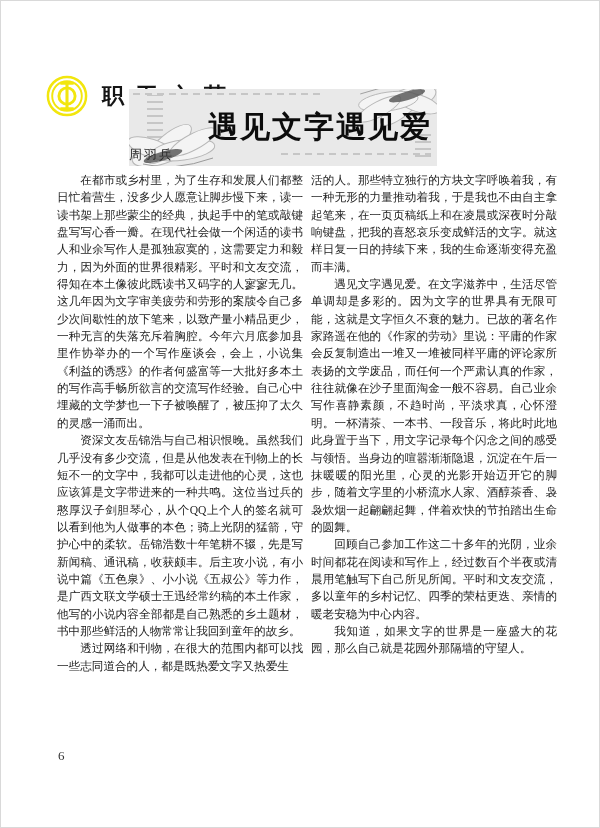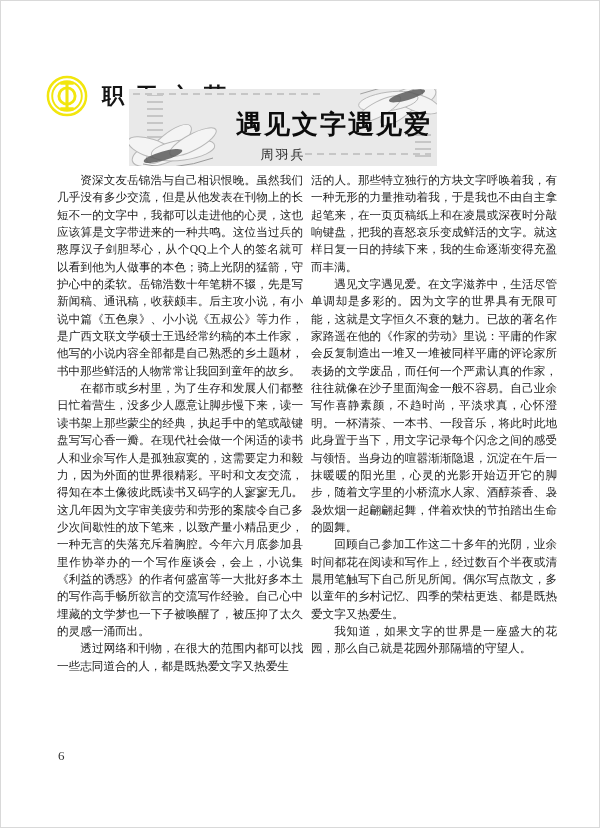--- a/index.html
+++ b/index.html
@@ -25,24 +25,24 @@
   .flower.tr{right:-8px;top:-10px;width:104px;height:58px;transform:scale(-1,-1);}
   .dash-row{position:absolute;height:2px;background:repeating-linear-gradient(90deg,#c6c6c6 0 7px,transparent 7px 12px);}
   .dash-row.top{left:4px;top:4px;width:190px;}
   .dash-row.mid{right:6px;top:64px;width:150px;}
   .dash-col{position:absolute;width:16px;background:repeating-linear-gradient(0deg,#c6c6c6 0 2px,transparent 2px 7px);}
   .dash-col.left{left:18px;top:6px;height:64px;}
   .dash-col.right{right:6px;top:44px;height:24px;}
   .banner-title{
     position:absolute;right:5px;top:18px;width:100%;text-align:right;
     font-family:Liberation Mono, monospace;font-weight:800;
-    font-size:26px;letter-spacing:2px;color:#0c0c0c;white-space:nowrap;
+    font-size:30px;letter-spacing:2px;color:#0c0c0c;white-space:nowrap;
   }
   .banner-author{
-    position:absolute;left:0;top:57px;width:100%;text-align:center;
+    position:absolute;left:0;top:57px;width:100%;
     font-size:13px;color:#2b2b2b;letter-spacing:2px;
   }
   
   .article{
     position:absolute;left:56px;top:171px;width:500px;
     display:flex;gap:8px;
   }
   .col{width:246px;flex:0 0 auto;}
   .col p{
     margin:0;text-indent:2em;text-align:justify;
@@ -102,28 +102,28 @@
       <ellipse cx="40" cy="44" rx="20" ry="4.5" transform="rotate(-16 40 44)" fill="#5a5a5a" opacity="0.85"></ellipse>
       <path d="M20 52 q30 8 70 -6" fill="none" stroke="#9a9a9a" stroke-width="1"></path>
     </svg>
 
     <div class="banner-title">遇见文字遇见爱</div>
     <div class="banner-author">周羽兵</div>
   </div>
 
   <div class="article">
     <div class="col">
+      <p>在都市或乡村里，为了生存和发展人们都整日忙着营生，没多少人愿意让脚步慢下来，读一读书架上那些蒙尘的经典，执起手中的笔或敲键盘写写心香一瓣。在现代社会做一个闲适的读书人和业余写作人是孤独寂寞的，这需要定力和毅力，因为外面的世界很精彩。平时和文友交流，得知在本土像彼此既读书又码字的人寥寥无几。这几年因为文字审美疲劳和劳形的案牍令自己多少次间歇性的放下笔来，以致产量小精品更少，一种无言的失落充斥着胸腔。今年六月底参加县里作协举办的一个写作座谈会，会上，小说集《利益的诱惑》的作者何盛富等一大批好多本土的写作高手畅所欲言的交流写作经验。自己心中埋藏的文学梦也一下子被唤醒了，被压抑了太久的灵感一涌而出。</p>
       <p>资深文友岳锦浩与自己相识恨晚。虽然我们几乎没有多少交流，但是从他发表在刊物上的长短不一的文字中，我都可以走进他的心灵，这也应该算是文字带进来的一种共鸣。这位当过兵的憨厚汉子剑胆琴心，从个QQ上个人的签名就可以看到他为人做事的本色；骑上光阴的猛箭，守护心中的柔软。岳锦浩数十年笔耕不辍，先是写新闻稿、通讯稿，收获颇丰。后主攻小说，有小说中篇《五色泉》、小小说《五叔公》等力作，是广西文联文学硕士王迅经常约稿的本土作家，他写的小说内容全部都是自己熟悉的乡土题材，书中那些鲜活的人物常常让我回到童年的故乡。</p>
-      <p>在都市或乡村里，为了生存和发展人们都整日忙着营生，没多少人愿意让脚步慢下来，读一读书架上那些蒙尘的经典，执起手中的笔或敲键盘写写心香一瓣。在现代社会做一个闲适的读书人和业余写作人是孤独寂寞的，这需要定力和毅力，因为外面的世界很精彩。平时和文友交流，得知在本土像彼此既读书又码字的人寥寥无几。这几年因为文字审美疲劳和劳形的案牍令自己多少次间歇性的放下笔来，以致产量小精品更少，一种无言的失落充斥着胸腔。今年六月底参加县里作协举办的一个写作座谈会，会上，小说集《利益的诱惑》的作者何盛富等一大批好多本土的写作高手畅所欲言的交流写作经验。自己心中埋藏的文学梦也一下子被唤醒了，被压抑了太久的灵感一涌而出。</p>
       <p>透过网络和刊物，在很大的范围内都可以找一些志同道合的人，都是既热爱文字又热爱生</p>
     </div>
     <div class="col">
       <p class="cont">活的人。那些特立独行的方块文字呼唤着我，有一种无形的力量推动着我，于是我也不由自主拿起笔来，在一页页稿纸上和在凌晨或深夜时分敲响键盘，把我的喜怒哀乐变成鲜活的文字。就这样日复一日的持续下来，我的生命逐渐变得充盈而丰满。</p>
       <p>遇见文字遇见爱。在文字滋养中，生活尽管单调却是多彩的。因为文字的世界具有无限可能，这就是文字恒久不衰的魅力。已故的著名作家路遥在他的《作家的劳动》里说：平庸的作家会反复制造出一堆又一堆被同样平庸的评论家所表扬的文学废品，而任何一个严肃认真的作家，往往就像在沙子里面淘金一般不容易。自己业余写作喜静素颜，不趋时尚，平淡求真，心怀澄明。一杯清茶、一本书、一段音乐，将此时此地此身置于当下，用文字记录每个闪念之间的感受与领悟。当身边的喧嚣渐渐隐退，沉淀在午后一抹暖暖的阳光里，心灵的光影开始迈开它的脚步，随着文字里的小桥流水人家、酒醇茶香、袅袅炊烟一起翩翩起舞，伴着欢快的节拍踏出生命的圆舞。</p>
-      <p>回顾自己参加工作这二十多年的光阴，业余时间都花在阅读和写作上，经过数百个半夜或清晨用笔触写下自己所见所闻。偶尔写点散文，多以童年的乡村记忆、四季的荣枯更迭、都是既热爱文字又热爱生。</p>
+      <p>回顾自己参加工作这二十多年的光阴，业余时间都花在阅读和写作上，经过数百个半夜或清晨用笔触写下自己所见所闻。平时和文友交流，多以童年的乡村记忆、四季的荣枯更迭、亲情的暖老安稳为中心内容。</p>
       <p>我知道，如果文字的世界是一座盛大的花园，那么自己就是花园外那隔墙的守望人。</p>
 
     </div>
   </div>
 
   <div class="page-number">6</div>
 
 </div>
 
 </body></html>

